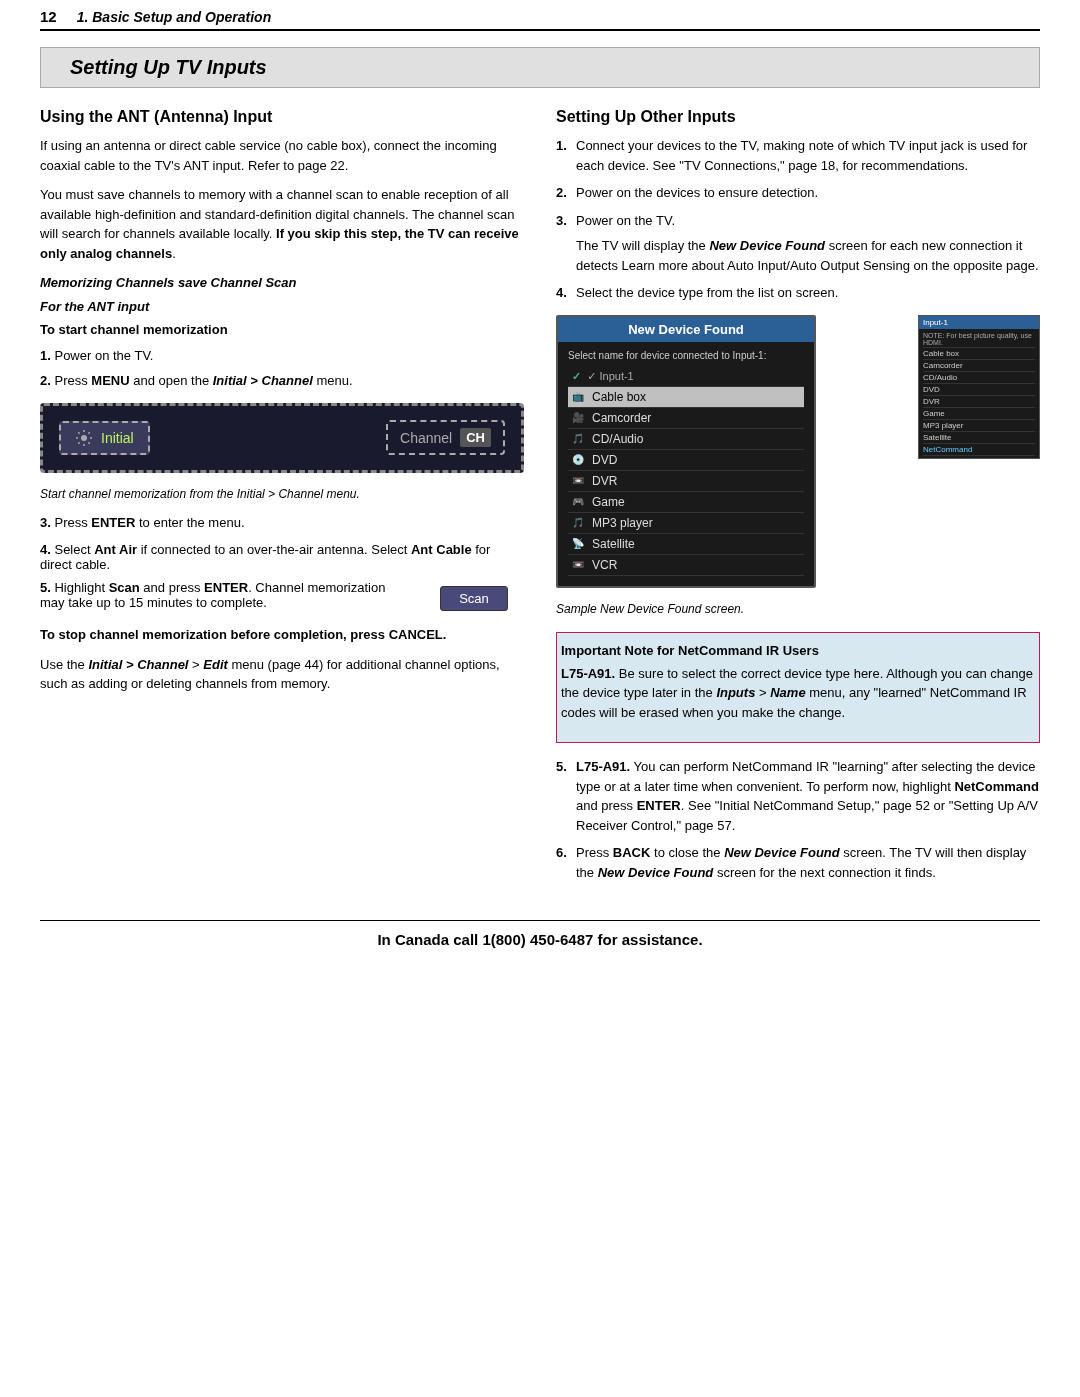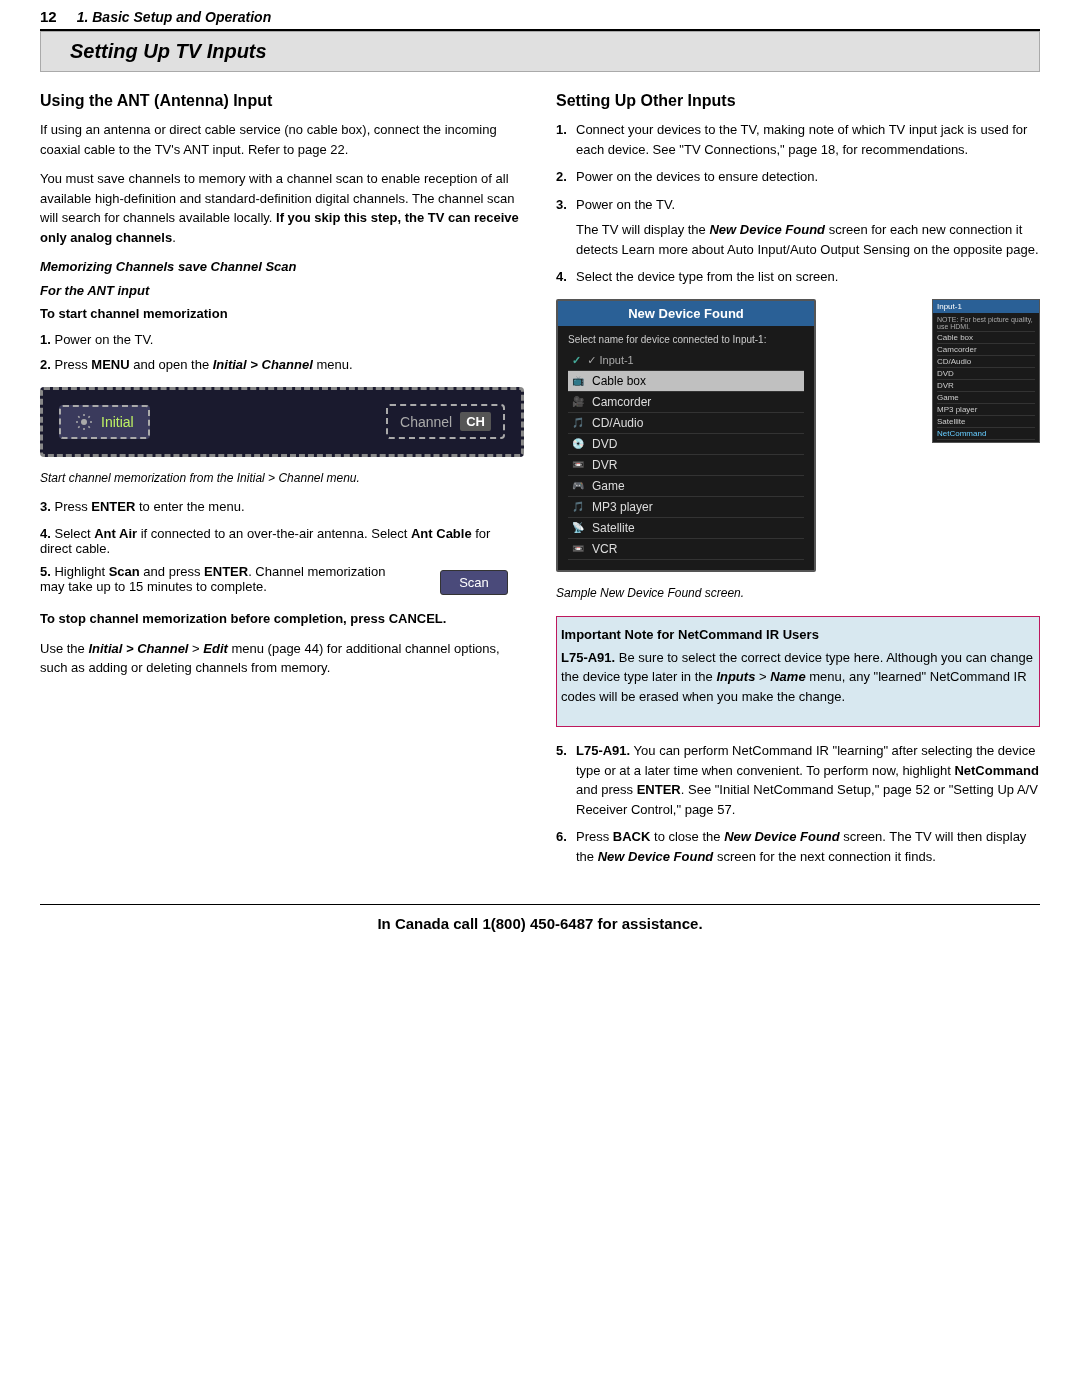--- a/index.html
+++ b/index.html
@@ -19,20 +19,21 @@
       background: #fff;
       padding: 0 40px 40px 40px;
     }
 
     
     .page-header {
       display: flex;
       align-items: center;
       border-bottom: 2px solid #000;
       padding: 8px 0 4px 0;
+      margin-bottom: 16px;
     }
     .page-number {
       font-size: 15px;
       font-weight: bold;
       margin-right: 20px;
     }
     .page-chapter {
       font-size: 14px;
       font-style: italic;
       font-weight: bold;
@@ -468,21 +469,21 @@
                 <span>Satellite</span>
               </li>
               <li>
                 <span class="device-icon">📼</span>
                 <span>VCR</span>
               </li>
             </ul>
           </div>
         </div>
 
-        <div class="overlay-screenshot" style="top:0; right:0; position:absolute; width:108px;">
+        <div class="overlay-screenshot" style="top:0; right:0; position:absolute; width:122px;">
           <div class="overlay-header">
             <span>Input-1</span>
           </div>
           <div class="overlay-body">
             <div style="font-size:7px; color:#aaa; padding:1px 0;">NOTE: For best picture quality, use HDMI.</div>
             <div>Cable box</div>
             <div>Camcorder</div>
             <div>CD/Audio</div>
             <div>DVD</div>
             <div>DVR</div>

